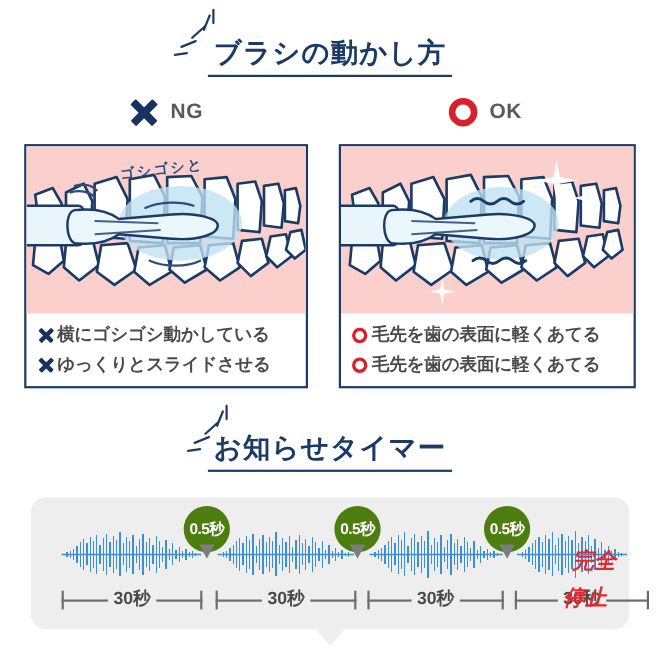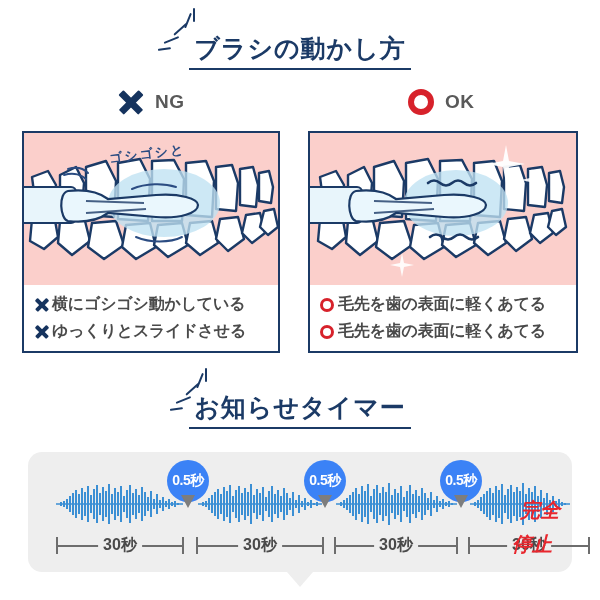--- a/index.html
+++ b/index.html
@@ -81,21 +81,21 @@
     position:absolute;background:#eeeeee;border-radius:14px;box-sizing:border-box;
   }
   .timer-notch{
     position:absolute;width:0;height:0;
     border-left:13px solid transparent;border-right:13px solid transparent;
     border-top:15px solid #eeeeee;
   }
   .wave-row{position:absolute;}
   .pin{
     position:absolute;width:42px;height:42px;border-radius:50%;
-    background:#3b82f6;display:flex;align-items:center;justify-content:center;
+    background:#4d7c0f;display:flex;align-items:center;justify-content:center;
   }
   .pin span{color:#fff;font-size:14px;font-weight:700;letter-spacing:-.5px;white-space:nowrap;}
   .pin:after{
     content:"";position:absolute;left:50%;margin-left:-7px;top:35px;
     width:0;height:0;border-left:7px solid transparent;border-right:7px solid transparent;
     border-top:13px solid #7d7d7d;
   }
   .dim{position:absolute;height:22px;}
   .dim .bar{position:absolute;top:11px;left:0;right:0;height:1.6px;background:#6d6d6d;}
   .dim .cap-l,.dim .cap-r{position:absolute;top:3px;width:1.8px;height:17px;background:#6d6d6d;}

